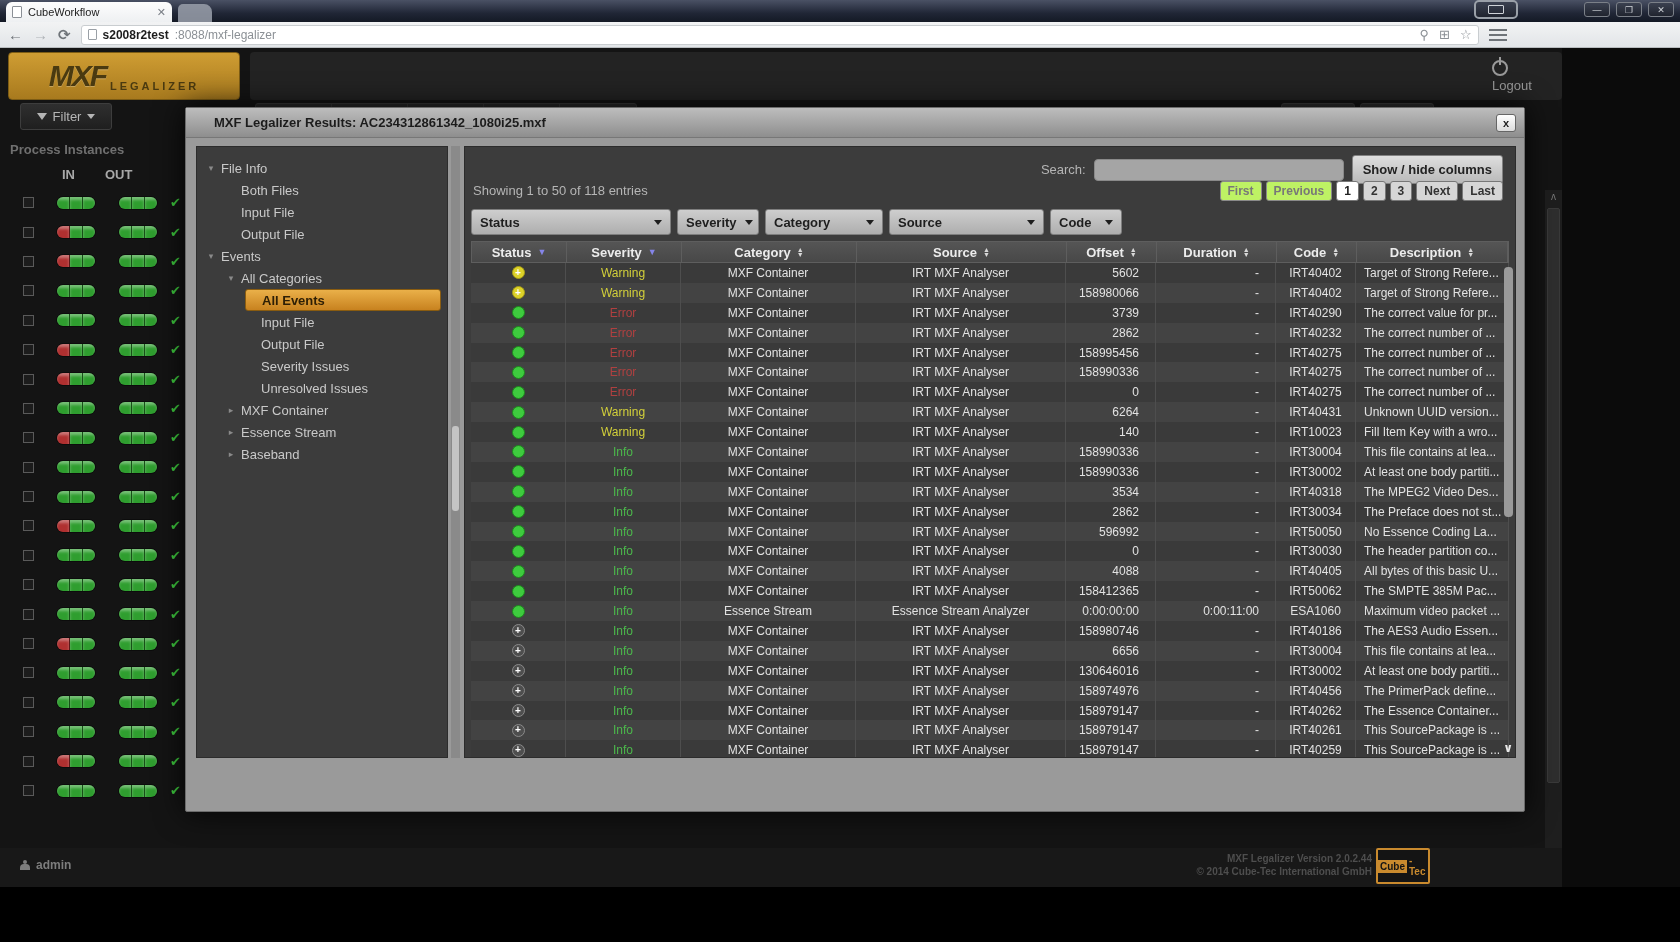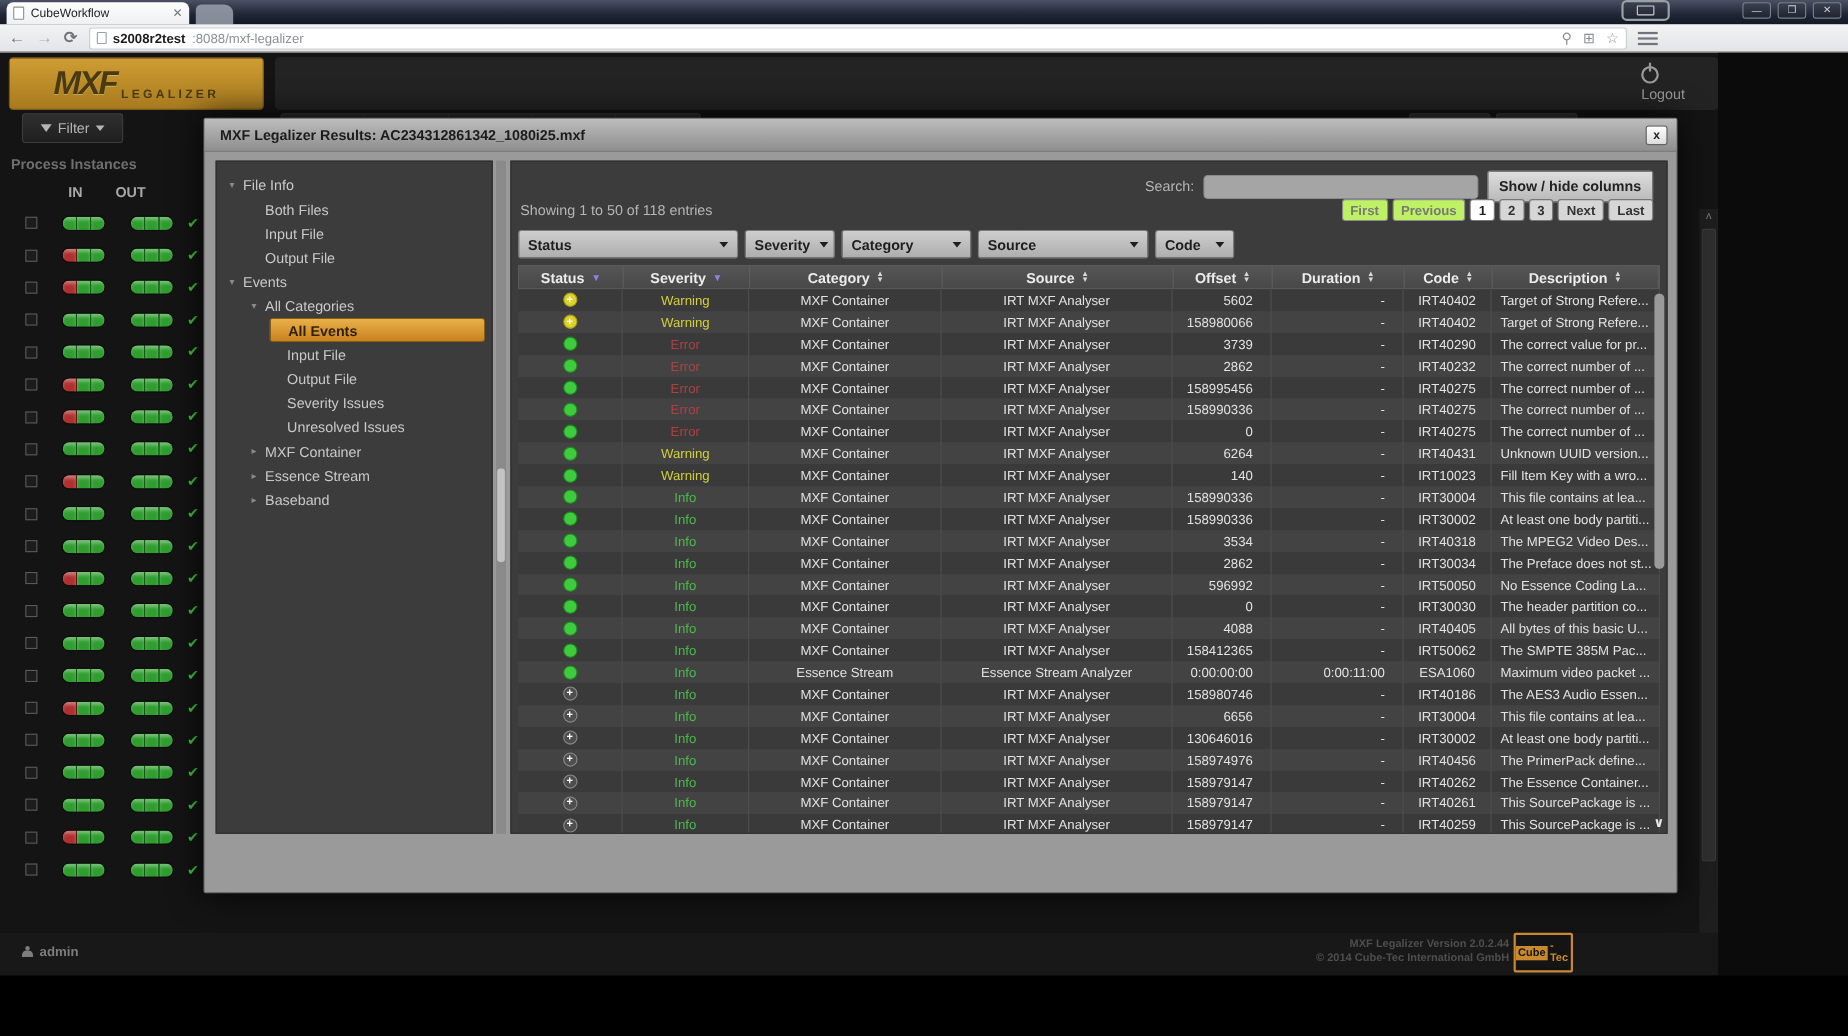--- a/index.html
+++ b/index.html
@@ -96,21 +96,21 @@
   #page-scroll .chev { color:#7a7a7a; font-size:10px; text-align:center; height:14px; line-height:14px; }
   #page-scroll .thumb { position:absolute; left:2px; top:18px; width:13px; height:575px; background:#2e2e2e; border:1px solid #3a3a3a; border-radius:2px; }
   #page-scroll .chev.bottom { position:absolute; bottom:4px; width:100%; }
 
   
   #modal { position:absolute; left:185px; top:107px; width:1340px; height:705px;
     background:#9a9a9a; border:1px solid #6c6c6c; border-radius:2px;
     box-shadow:0 0 30px rgba(0,0,0,.85); }
   #modal-title { position:absolute; left:0; top:0; right:0; height:30px;
     background:linear-gradient(#bdbdbd,#8e8e8e); border-bottom:1px solid #777;
-    display:flex; align-items:center; padding:0 14px; font-size:13px; font-weight:bold; color:#1c1c1c; }
+    display:flex; align-items:center; padding:0 28px; font-size:13px; font-weight:bold; color:#1c1c1c; }
   #modal-close { position:absolute; right:8px; top:6px; width:20px; height:18px; background:linear-gradient(#fefefe,#dcdcdc);
     border:1px solid #666; border-radius:3px; font-size:11px; font-weight:bold; color:#222;
     display:flex; align-items:center; justify-content:center; }
 
   #tree-panel { position:absolute; left:10px; top:38px; width:252px; height:612px;
     background:#3c3c3c; border:1px solid #2c2c2c; font-size:13px; color:#c9c9c9; padding-top:10px; overflow:hidden; }
   .tree-item { height:22px; display:flex; align-items:center; position:relative; }
   .tree-arrow { width:12px; text-align:center; color:#8a8a8a; font-size:9px; }
   .tree-sel { background:linear-gradient(#eab049,#c8821f); border:1px solid #8a5c10; border-radius:3px;
     color:#2e1f05; font-weight:bold; }

